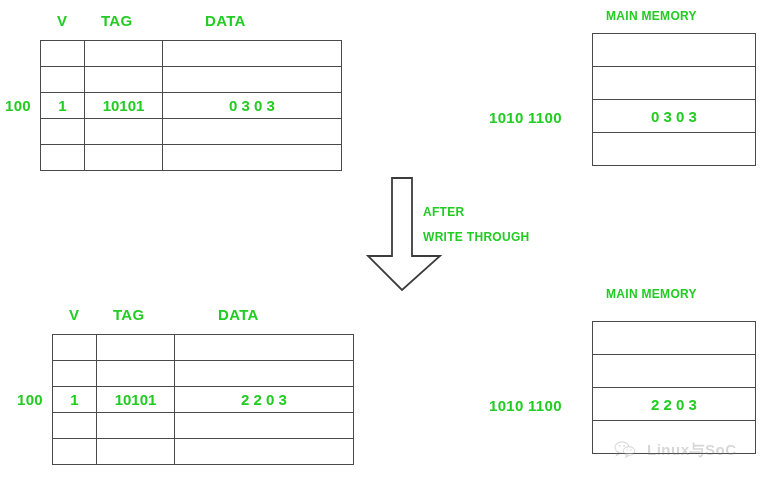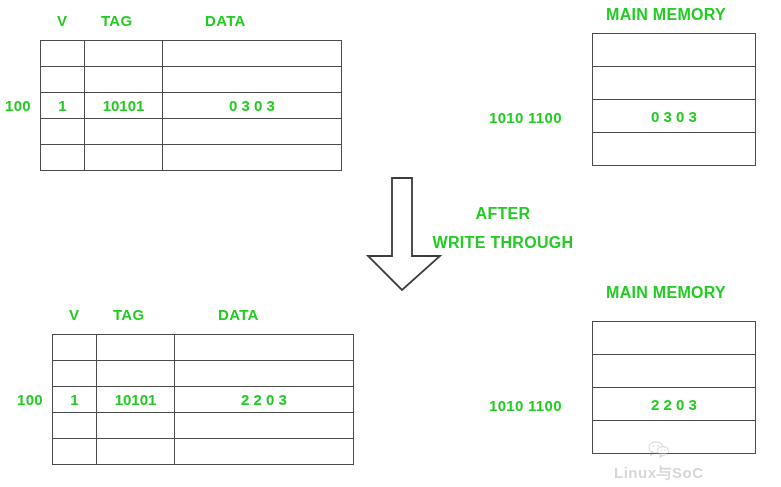--- a/index.html
+++ b/index.html
@@ -20,21 +20,21 @@
   .abs { position: absolute; }
 
   
   .glabel {
     color: #22CC22;
     font-size: 15px;
     font-weight: bold;
     letter-spacing: 0.3px;
     white-space: nowrap;
   }
-  .glabel.lg { font-size: 16px; }
+  .glabel.lg { font-size: 12px; }
 
   
   .cache-table {
     border-collapse: collapse;
     table-layout: fixed;
     background: #ffffff;
   }
   .cache-table td {
     border: 1.6px solid #4a4a4a;
     height: 25px;
@@ -77,21 +77,21 @@
   
   .watermark {
     opacity: 0.30;
     color: #7b7b7b;
     font-size: 15px;
     font-weight: bold;
     white-space: nowrap;
     letter-spacing: 0.5px;
     font-family: "Liberation Sans", sans-serif;
   }
-  .wm-row { display: flex; align-items: center; gap: 3px; flex-direction: column; }
+  .wm-row { display: flex; align-items: center; gap: 11px; }
 </style>
 </head>
 <body>
 
 <div id="canvas">
 
   <div class="abs" style="left:57px; top:12px;">
     <span class="glabel">V</span>
   </div>
   <div class="abs" style="left:101px; top:12px;">
@@ -159,21 +159,21 @@
   </tbody>
     </table>
 
   <div class="abs arrow-wrap" style="left:365px; top:176px; width:80px; height:118px;">
     <svg width="80" height="118" viewBox="0 0 80 118" xmlns="http://www.w3.org/2000/svg">
       <polygon points="27,2 47,2 47,80 75,80 37,114 3,80 27,80" fill="#ffffff" stroke="#3c3c3c" stroke-width="1.8" stroke-linejoin="miter"></polygon>
     </svg>
   </div>
 
   <div class="abs" style="left:423px; top:205px; text-align:left;">
-    <div style="text-align:center; width:160px;">
+    <div style="text-align:left; width:160px;">
       <div class="glabel lg">AFTER</div>
       <div class="glabel lg" style="margin-top:11px;">WRITE THROUGH</div>
     </div>
   </div>
 
   <div class="abs" style="left:69px; top:306px;">
     <span class="glabel">V</span>
   </div>
   <div class="abs" style="left:113px; top:306px;">
     <span class="glabel">TAG</span>

